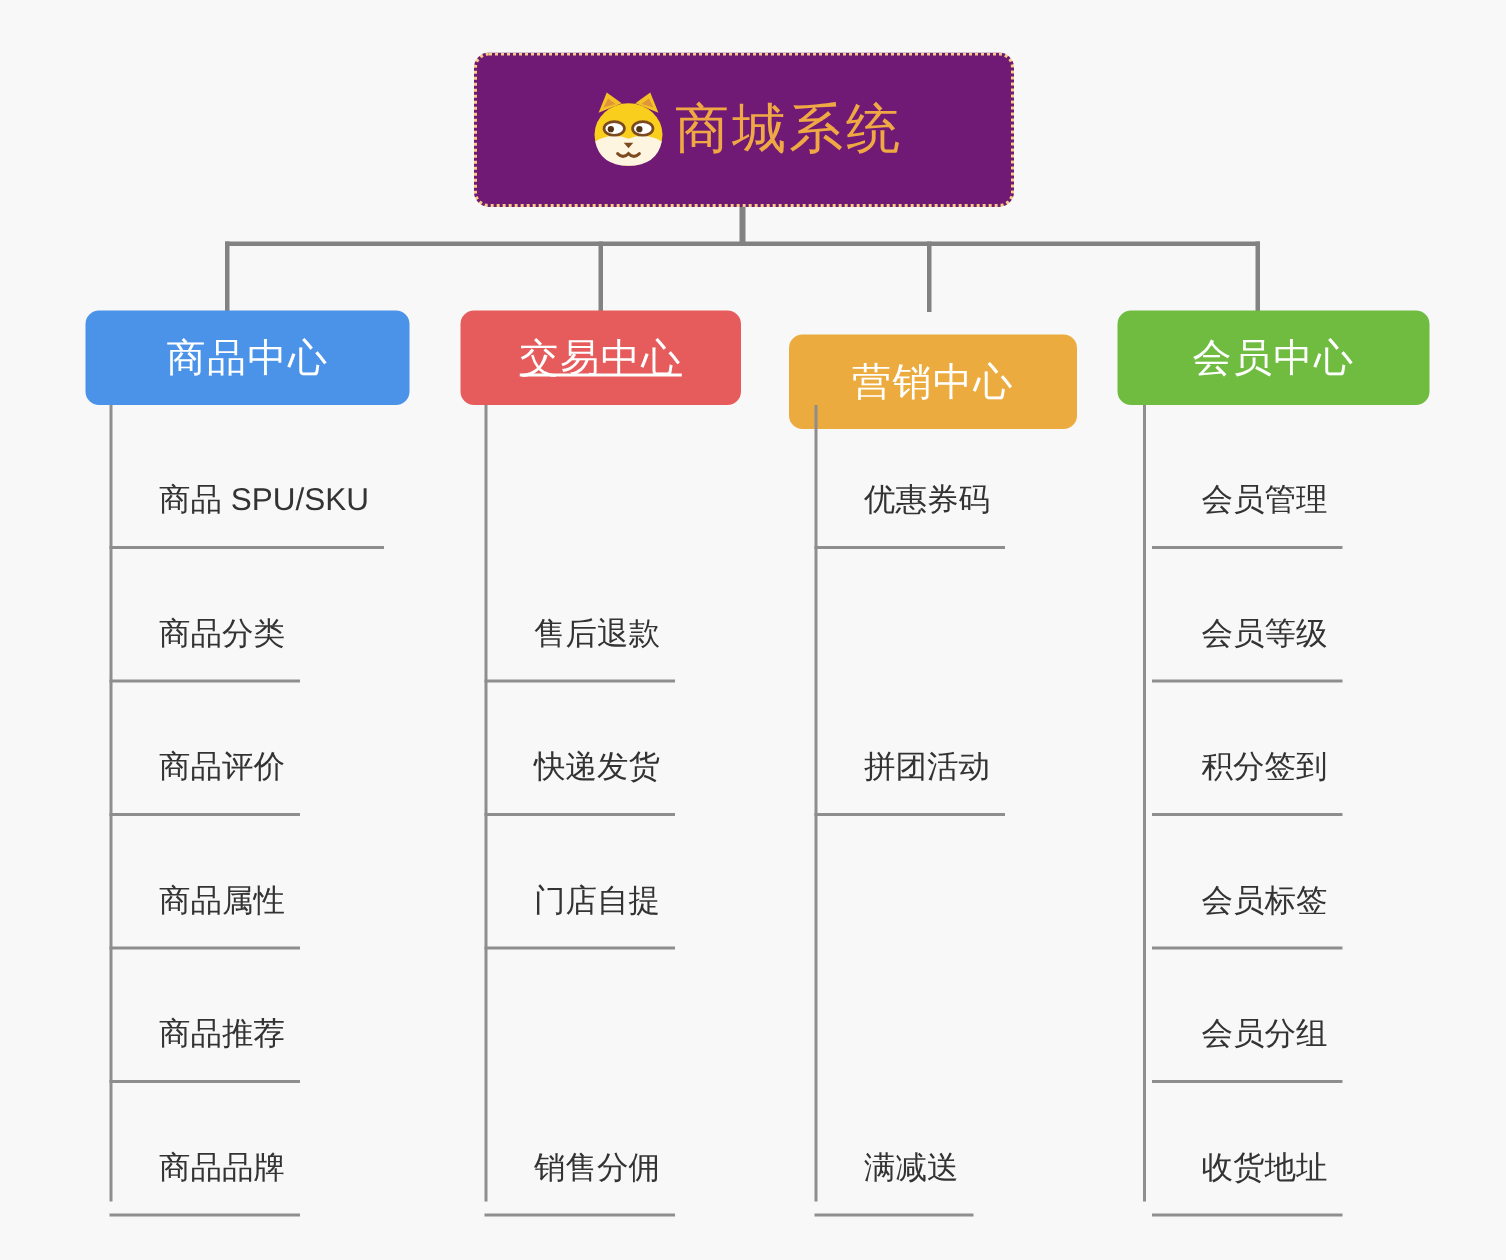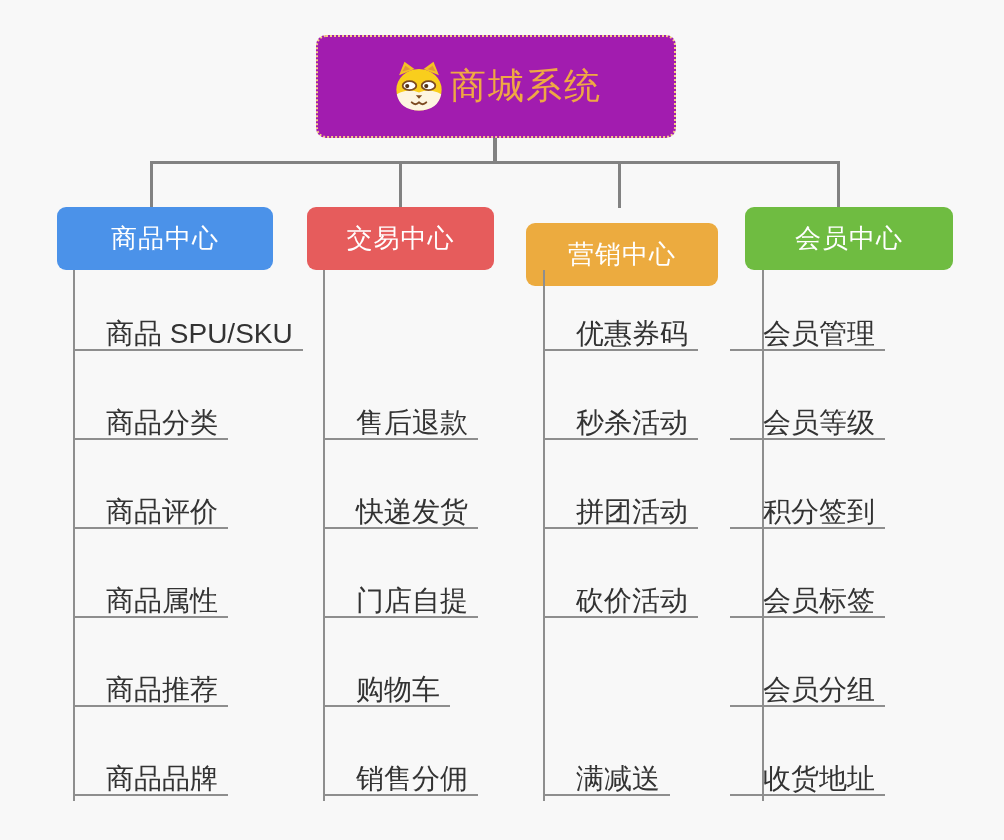--- a/index.html
+++ b/index.html
@@ -7,62 +7,62 @@
     width:1004px;height:840px;
     background:#f8f8f8;
     font-family:"Liberation Sans","DejaVu Sans",sans-serif;
     position:relative;overflow:hidden;
   }
   .canvas{position:absolute;left:0;top:0;width:1004px;height:840px;}
 
   
   .root-node{
     position:absolute;left:316px;top:35px;width:360px;height:103px;
-    background:#a21caf;border:2px dotted #f4cd84;border-radius:10px;
+    background:#701a75;border:2px dotted #f4cd84;border-radius:10px;
     box-sizing:border-box;
     display:flex;align-items:center;justify-content:center;gap:2px;
   }
   .root-title{font-size:36px;letter-spacing:2px;font-weight:400;}
 
   
   .line{position:absolute;background:#828282;}
 
   
   .branch-header{
     position:absolute;top:207px;height:63px;border-radius:9px;
     display:flex;align-items:center;justify-content:center;
     color:#ffffff;font-size:26px;letter-spacing:1px;
     box-sizing:border-box;
   }
   .bh-0{left:57px;width:216px;}
-  .bh-1{left:307px;width:187px;}
+  .bh-1{left:307px;width:187px;text-decoration:underline;}
   .bh-2{left:526px;width:192px;margin-top:16px;}
   .bh-3{left:745px;width:208px;}
 
   
   .trunk{position:absolute;top:270px;width:2px;height:531px;background:#8e8e8e;}
   .trunk-0{left:73px;}
   .trunk-1{left:323px;}
   .trunk-2{left:543px;}
   .trunk-3{left:762px;}
 
   
   .leaf{
     position:absolute;
     display:inline-block;
-    font-size:28px;color:#333333;line-height:28px;
-    padding:0 10px 1px 33px;
+    font-size:21px;color:#333333;line-height:28px;
+    padding:0 10px 16px 33px;
     border-bottom:2px solid #8e8e8e;
     white-space:nowrap;
     text-align:center;
   }
   .lc-0{left:73px;}
   .lc-1{left:323px;}
   .lc-2{left:543px;}
-  .lc-3{left:730px;}
+  .lc-3{left:768px;}
   .lr-0{top:320px;}
   .lr-1{top:409px;}
   .lr-2{top:498px;}
   .lr-3{top:587px;}
   .lr-4{top:676px;}
   .lr-5{top:765px;}
 </style>
 </head>
 <body>
 
@@ -108,27 +108,24 @@
   <div class="leaf lc-0 lr-0">商品 SPU/SKU</div>
   <div class="leaf lc-0 lr-1">商品分类</div>
   <div class="leaf lc-0 lr-2">商品评价</div>
   <div class="leaf lc-0 lr-3">商品属性</div>
   <div class="leaf lc-0 lr-4">商品推荐</div>
   <div class="leaf lc-0 lr-5">商品品牌</div>
 
   <div class="leaf lc-1 lr-1">售后退款</div>
   <div class="leaf lc-1 lr-2">快递发货</div>
   <div class="leaf lc-1 lr-3">门店自提</div>
-  <div class="leaf lc-1 lr-4">购物车</div>
   <div class="leaf lc-1 lr-5">销售分佣</div>
 
   <div class="leaf lc-2 lr-0">优惠券码</div>
-  <div class="leaf lc-2 lr-1">秒杀活动</div>
   <div class="leaf lc-2 lr-2">拼团活动</div>
-  <div class="leaf lc-2 lr-3">砍价活动</div>
   <div class="leaf lc-2 lr-5">满减送</div>
 
   <div class="leaf lc-3 lr-0">会员管理</div>
   <div class="leaf lc-3 lr-1">会员等级</div>
   <div class="leaf lc-3 lr-2">积分签到</div>
   <div class="leaf lc-3 lr-3">会员标签</div>
   <div class="leaf lc-3 lr-4">会员分组</div>
   <div class="leaf lc-3 lr-5">收货地址</div>
 
 </div>

